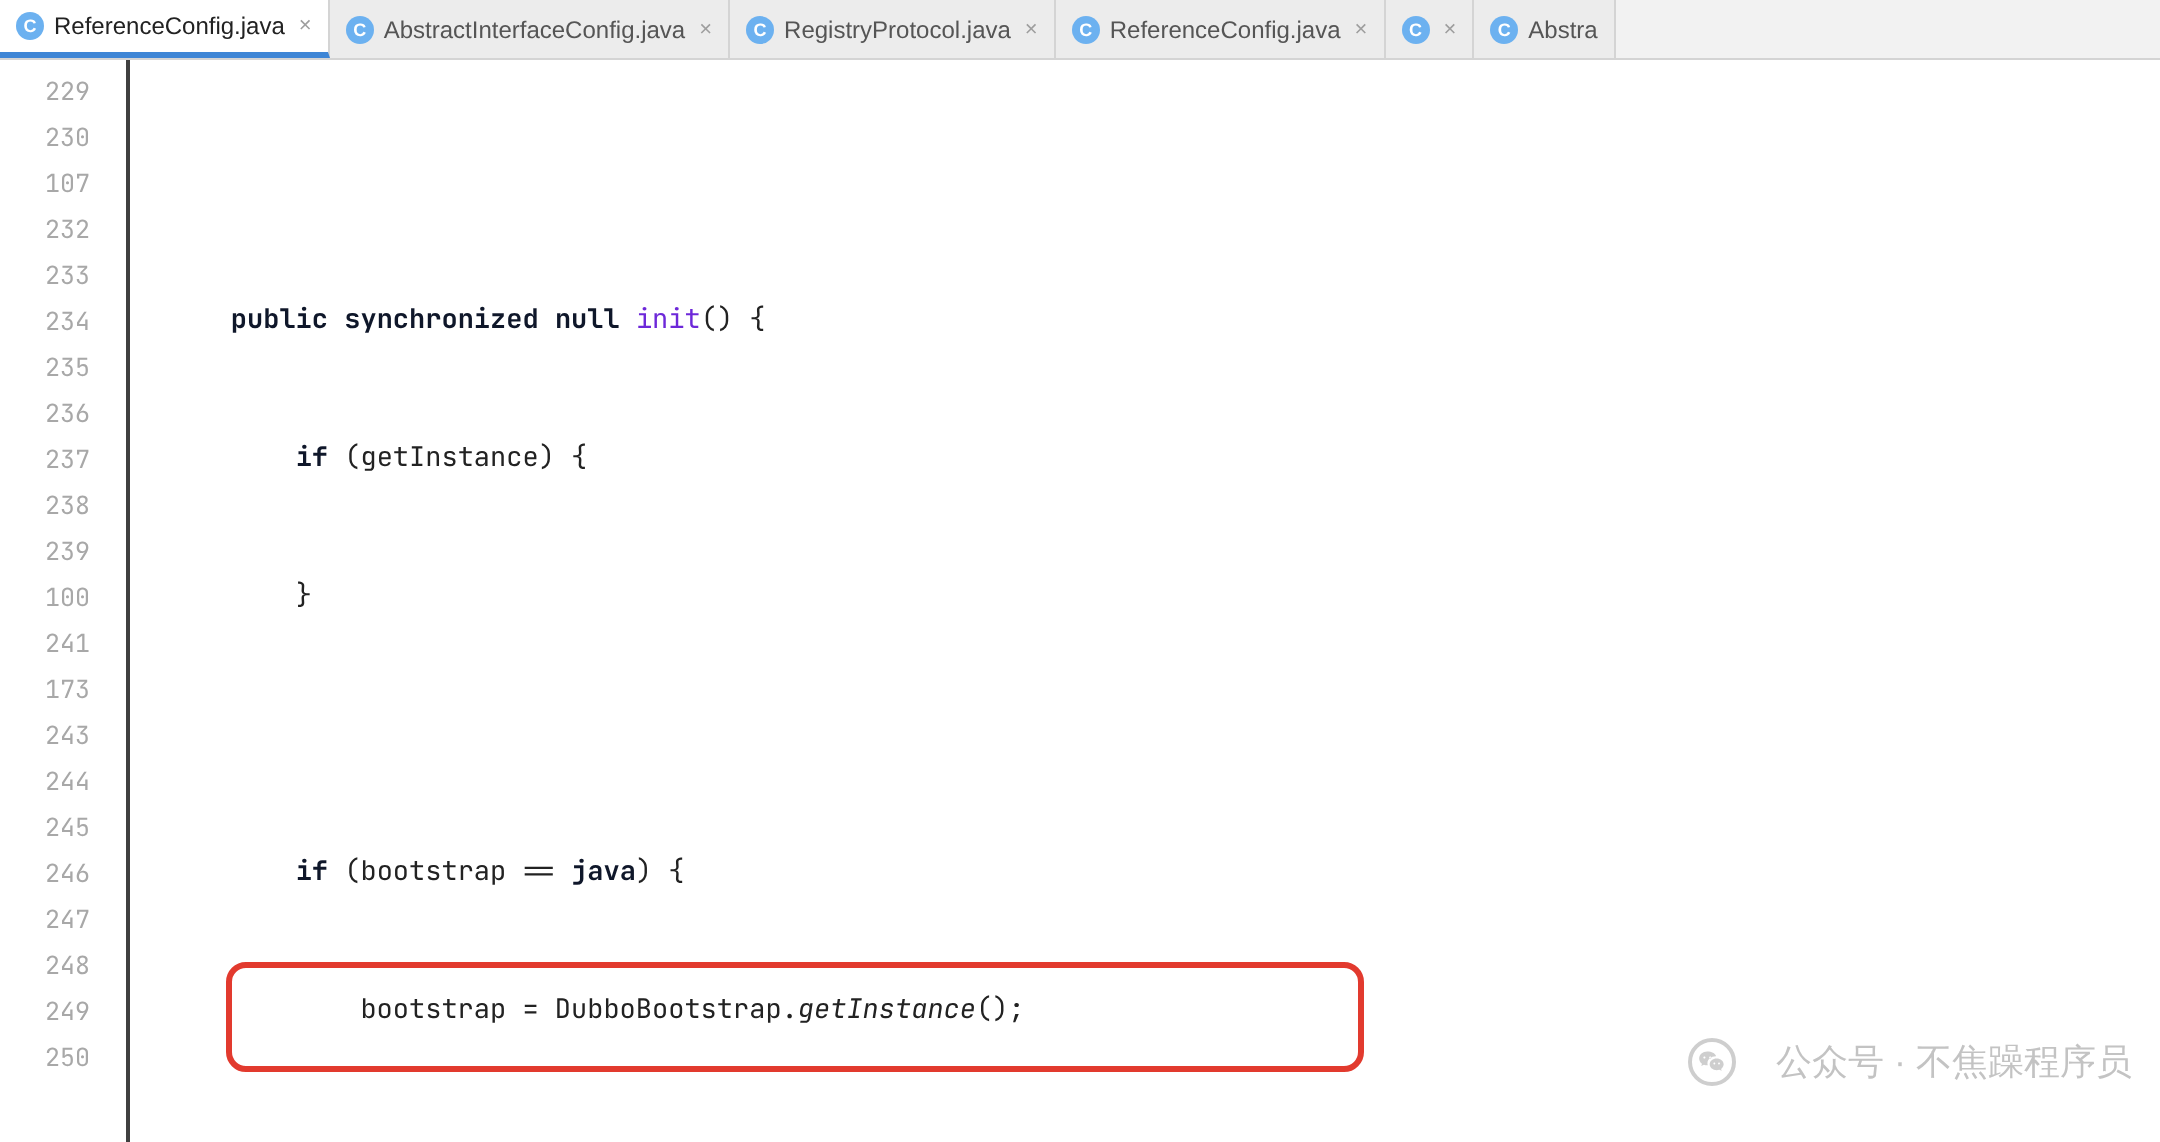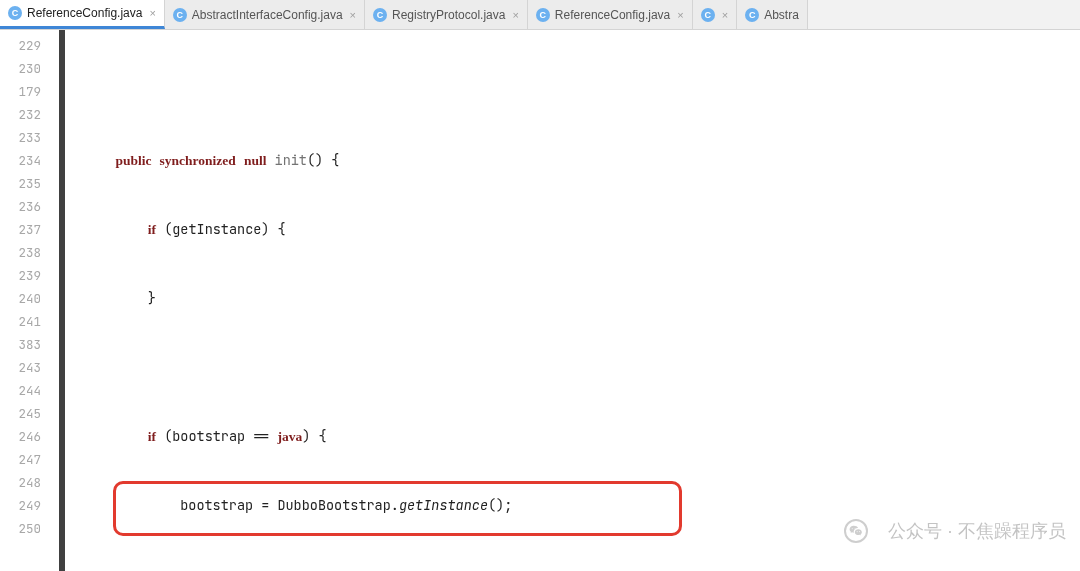--- a/index.html
+++ b/index.html
@@ -58,41 +58,41 @@
     .editor {
       display: flex;
       height: calc(100% - 30px);
     }
     .gutter {
       width: 65px;
       background: #ffffff;
       color: #a8a8a8;
       text-align: right;
       padding-right: 18px;
-      border-right: 6px solid #404040;
+      border-right: 2px solid #404040;
       font-family: "JetBrains Mono", Menlo, Consolas, monospace;
       font-size: 12.5px;
       line-height: 23px;
       padding-top: 4px;
       user-select: none;
     }
     .gutter .ln { height: 23px; }
     .code {
       flex: 1;
       position: relative;
       padding-top: 4px;
       padding-left: 18px;
       font-size: 13.5px;
       line-height: 23px;
       white-space: pre;
       color: #222;
     }
     .code .line { height: 23px; }
-    .kw { color: #7f1d1d; font-weight: 600; font-family: Liberation Serif, serif; }
-    .fn { color: #737373; }
+    .kw { color: #0f172a; font-weight: 600; }
+    .fn { color: #6d28d9; }
     .static-italic { font-style: italic; color: #222; }
     .red-box {
       position: absolute;
       border: 3px solid #e23a2e;
       border-radius: 10px;
       pointer-events: none;
     }
     .watermark {
       position: absolute;
       right: 14px;
@@ -147,32 +147,32 @@
   <div class="tab">
     <span class="file-icon">C</span>
     <span>Abstra</span>
   </div>
 </div>
 
 <div class="editor">
   <div class="gutter" id="gutter">
       <div class="ln">229</div>
       <div class="ln">230</div>
-      <div class="ln">179</div>
+      <div class="ln">107</div>
       <div class="ln">232</div>
       <div class="ln">233</div>
       <div class="ln">234</div>
       <div class="ln">235</div>
       <div class="ln">236</div>
       <div class="ln">237</div>
       <div class="ln">238</div>
       <div class="ln">239</div>
-      <div class="ln">240</div>
+      <div class="ln">100</div>
       <div class="ln">241</div>
-      <div class="ln">383</div>
+      <div class="ln">173</div>
       <div class="ln">243</div>
       <div class="ln">244</div>
       <div class="ln">245</div>
       <div class="ln">246</div>
       <div class="ln">247</div>
       <div class="ln">248</div>
       <div class="ln">249</div>
       <div class="ln">250</div>
     </div>
 

